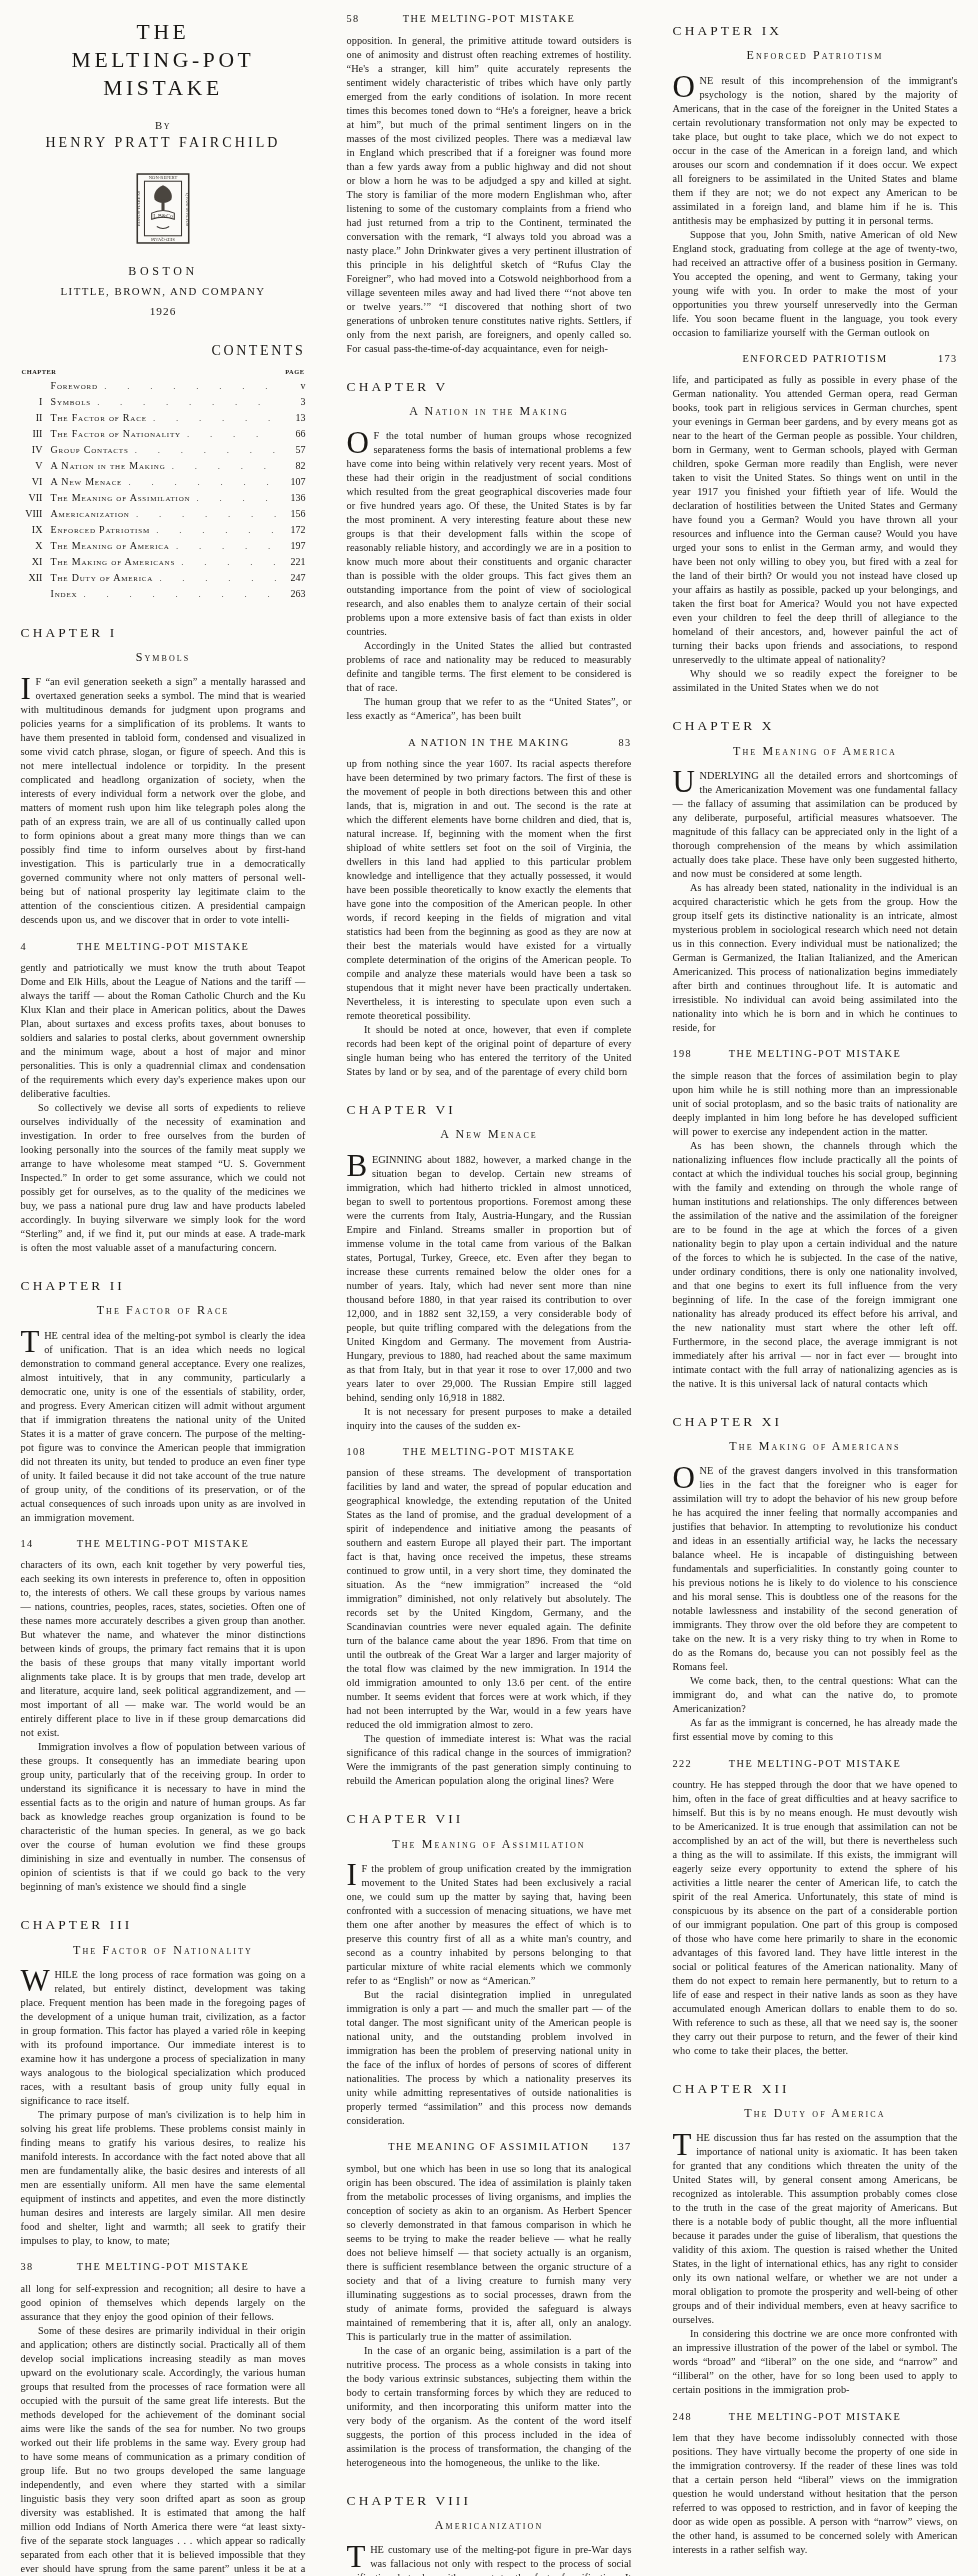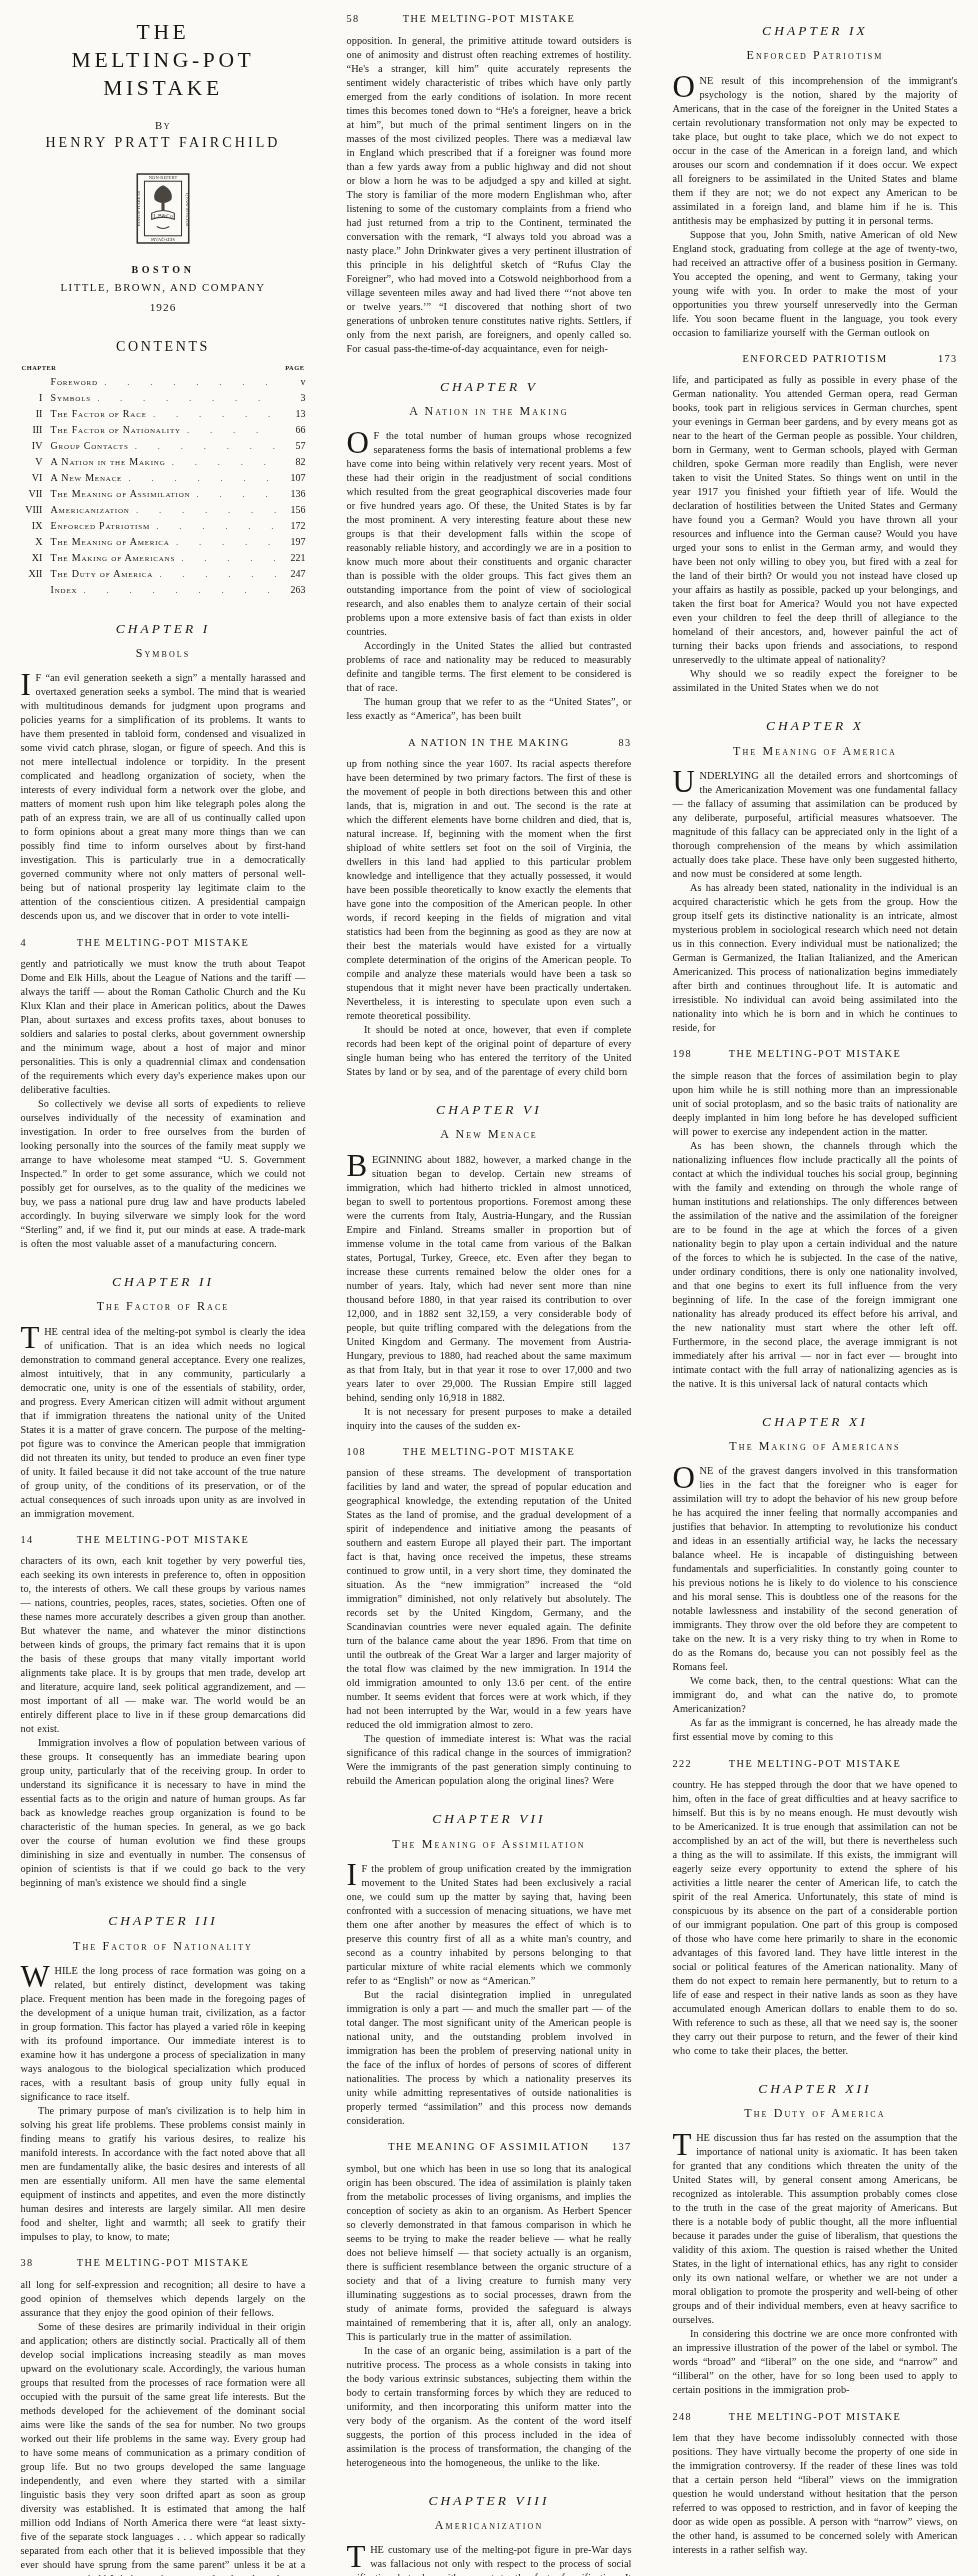--- a/index.html
+++ b/index.html
@@ -8,41 +8,41 @@
   .columns{display:flex;width:979px;height:4019px;}
   .col{width:326px;box-sizing:border-box;padding:0 20.6px;overflow:hidden;}
 
   
   .page{margin:0 0 13.4px 0;}
   .running-header{display:flex;align-items:baseline;margin:13.4px 0 9.3px 0;
                   font-size:10.3px;letter-spacing:1.3px;}
   .rh-num{width:32px;font-size:10.3px;}
   .rh-num.right{text-align:right;}
   .rh-title{flex:1;text-align:center;letter-spacing:1.5px;}
-  .chapter-label{margin:23px 0 0 0;text-align:center;font-size:13.4px;letter-spacing:3.1px;font-style:italic;}
+  .chapter-label{margin:23px 0 0 0;font-size:13.4px;letter-spacing:3.1px;}
   .chapter-title{margin:9.3px 0 10.3px 0;text-align:center;font-variant:small-caps;
                  font-size:12px;letter-spacing:2.1px;}
   .body-text p{margin:0;font-size:10.3px;line-height:14px;text-align:justify;
                word-spacing:1px;}
   .body-text p + p{text-indent:1.7em;}
   .dc{float:left;font-size:31px;line-height:23px;padding:1.5px 4.6px 0 0;}
 
   
   .title-page{padding-top:17.5px;text-align:center;}
   .tp-title{font-size:21.6px;letter-spacing:3.6px;line-height:1.3;margin:0;}
   .tp-by{margin:17.5px 0 4.1px 0;font-size:10.8px;font-variant:small-caps;letter-spacing:1.5px;}
   .tp-author{font-size:14px;letter-spacing:3.1px;margin:3.1px 0 0 0;}
   .tp-logo{margin:21.6px auto 20.6px auto;display:block;}
-  .tp-city{font-size:10px;letter-spacing:3.6px;margin:0 0 5.2px 0;font-weight:bold;}
+  .tp-city{font-size:12px;letter-spacing:3.6px;margin:0 0 5.2px 0;}
   .tp-pub{font-size:10.8px;letter-spacing:1.5px;margin:0 0 4.1px 0;}
   .tp-year{font-size:11.3px;letter-spacing:1px;margin:8px;}
 
   
   .contents{padding-top:13.4px;}
-  .toc-heading{text-align:center;font-size:14px;letter-spacing:2.6px;margin:0 0 8.2px 0;}
+  .toc-heading{text-align:right;font-size:14px;letter-spacing:2.6px;margin:0 0 8.2px 0;}
   .toc-legend{display:flex;justify-content:space-between;font-size:6.4px;
               letter-spacing:0.5px;margin:0 1px 3.1px 1px;font-weight:bold;}
   .toc-row{display:flex;align-items:baseline;font-size:10px;line-height:16px;}
   .toc-num{width:30px;text-align:right;padding-right:8.2px;box-sizing:border-box;}
   .toc-title{font-variant:small-caps;letter-spacing:0.8px;white-space:nowrap;}
   .toc-dots{flex:1;overflow:hidden;white-space:nowrap;letter-spacing:9.3px;
             color:#2a2722;margin:0 2.1px 0 6.2px;font-size:8.8px;}
   .toc-page{width:24px;text-align:right;}
 </style>
 </head>

